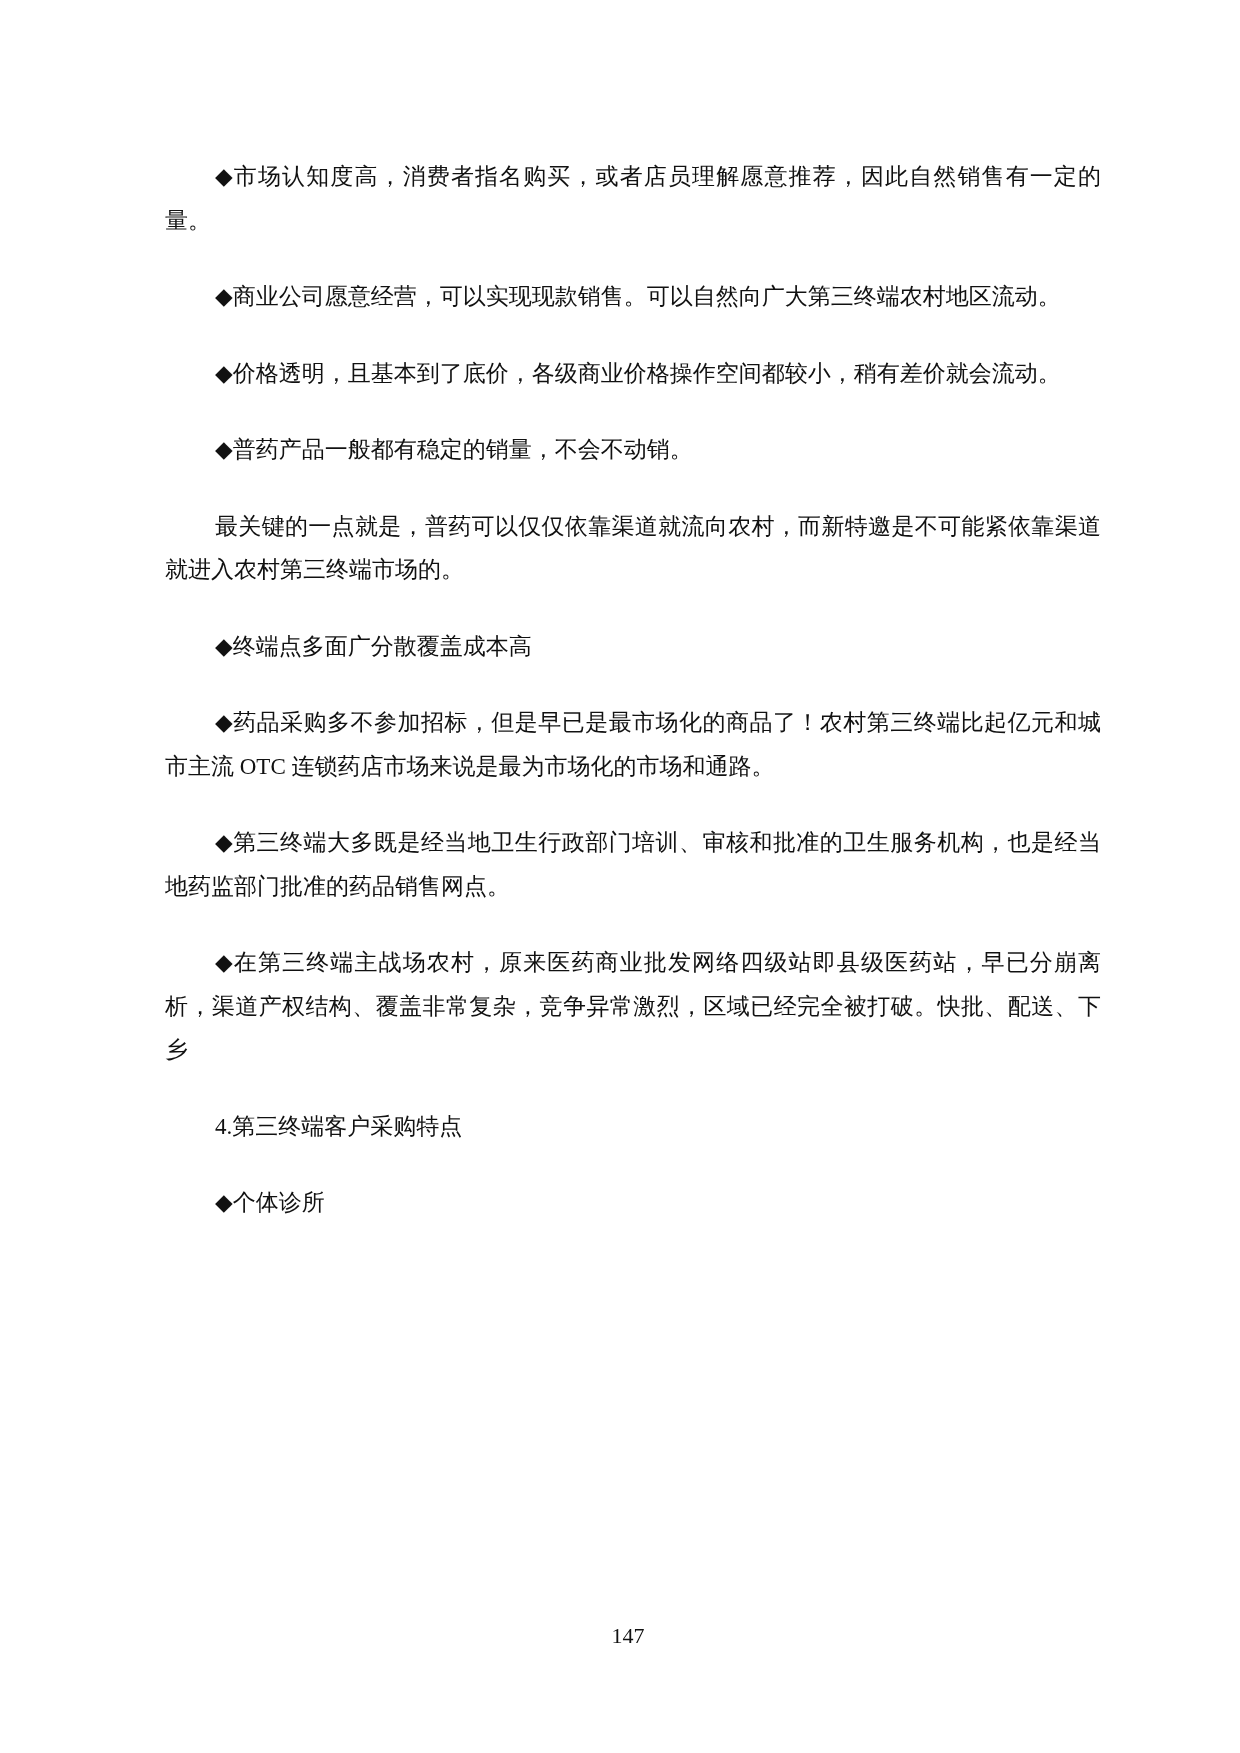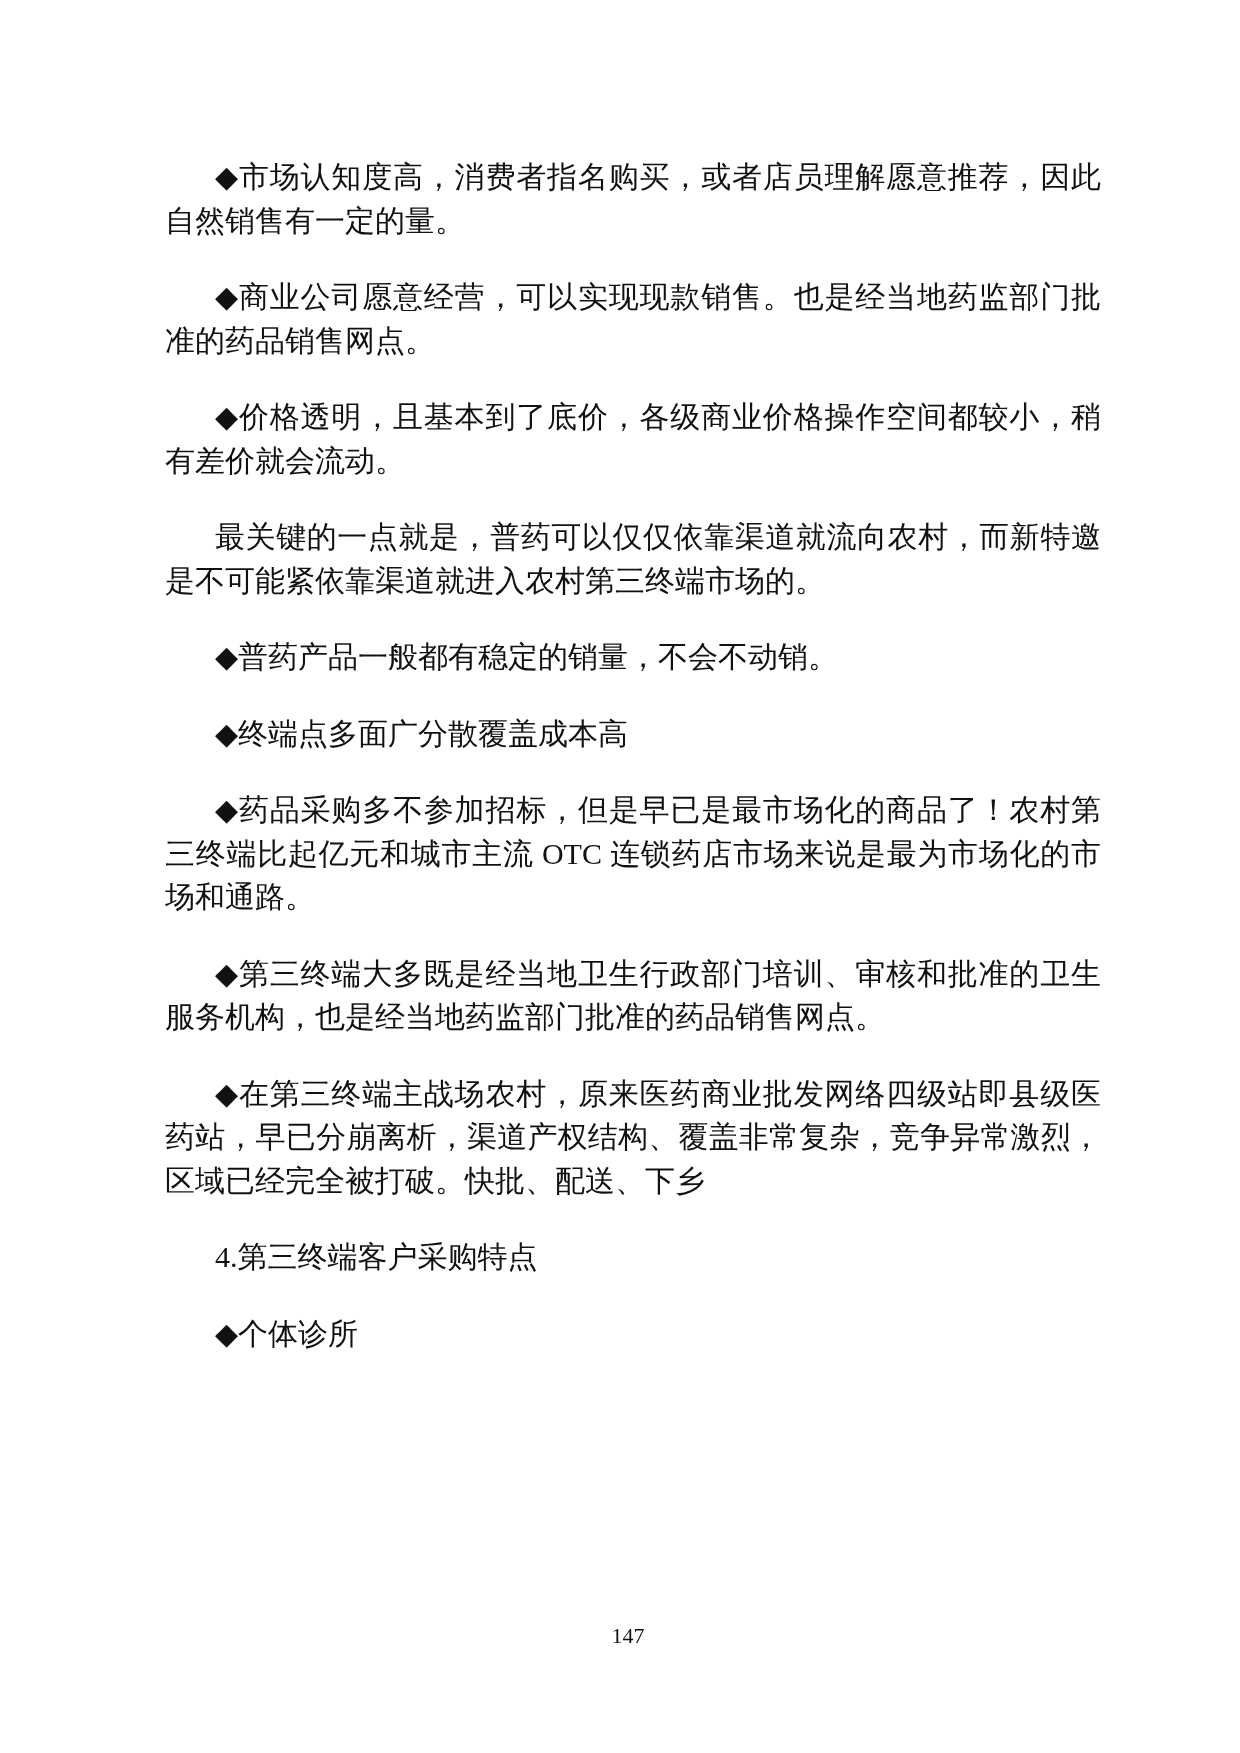--- a/index.html
+++ b/index.html
@@ -24,21 +24,21 @@
     overflow: hidden;
   }
   .doc-content {
     position: absolute;
     left: 165px;
     top: 155px;
     width: 936px;
   }
   .doc-content p {
     margin: 0 0 33px 0;
-    font-size: 30px;
+    font-size: 23px;
     line-height: 43.5px;
     text-align: justify;
     text-indent: 50px;
     color: #111111;
   }
   .page-number {
     position: absolute;
     left: 16px;
     right: 0;
     top: 1622px;
@@ -47,24 +47,24 @@
     line-height: 28px;
     color: #111111;
   }
 </style>
 </head>
 <body>
 
 <div class="page">
   <div class="doc-content">
       <p>◆市场认知度高，消费者指名购买，或者店员理解愿意推荐，因此自然销售有一定的量。</p>
-      <p>◆商业公司愿意经营，可以实现现款销售。也是经当地药监部门批准的药品销售网点。</p>
+      <p>◆商业公司愿意经营，可以实现现款销售。可以自然向广大第三终端农村地区流动。</p>
       <p>◆价格透明，且基本到了底价，各级商业价格操作空间都较小，稍有差价就会流动。</p>
+      <p>◆普药产品一般都有稳定的销量，不会不动销。</p>
       <p>最关键的一点就是，普药可以仅仅依靠渠道就流向农村，而新特邀是不可能紧依靠渠道就进入农村第三终端市场的。</p>
-      <p>◆普药产品一般都有稳定的销量，不会不动销。</p>
       <p>◆终端点多面广分散覆盖成本高</p>
       <p>◆药品采购多不参加招标，但是早已是最市场化的商品了！农村第三终端比起亿元和城市主流 OTC 连锁药店市场来说是最为市场化的市场和通路。</p>
       <p>◆第三终端大多既是经当地卫生行政部门培训、审核和批准的卫生服务机构，也是经当地药监部门批准的药品销售网点。</p>
       <p>◆在第三终端主战场农村，原来医药商业批发网络四级站即县级医药站，早已分崩离析，渠道产权结构、覆盖非常复杂，竞争异常激烈，区域已经完全被打破。快批、配送、下乡</p>
       <p>4.第三终端客户采购特点</p>
       <p>◆个体诊所</p>
     </div>
   <div class="page-number">147</div>
 </div>
 

